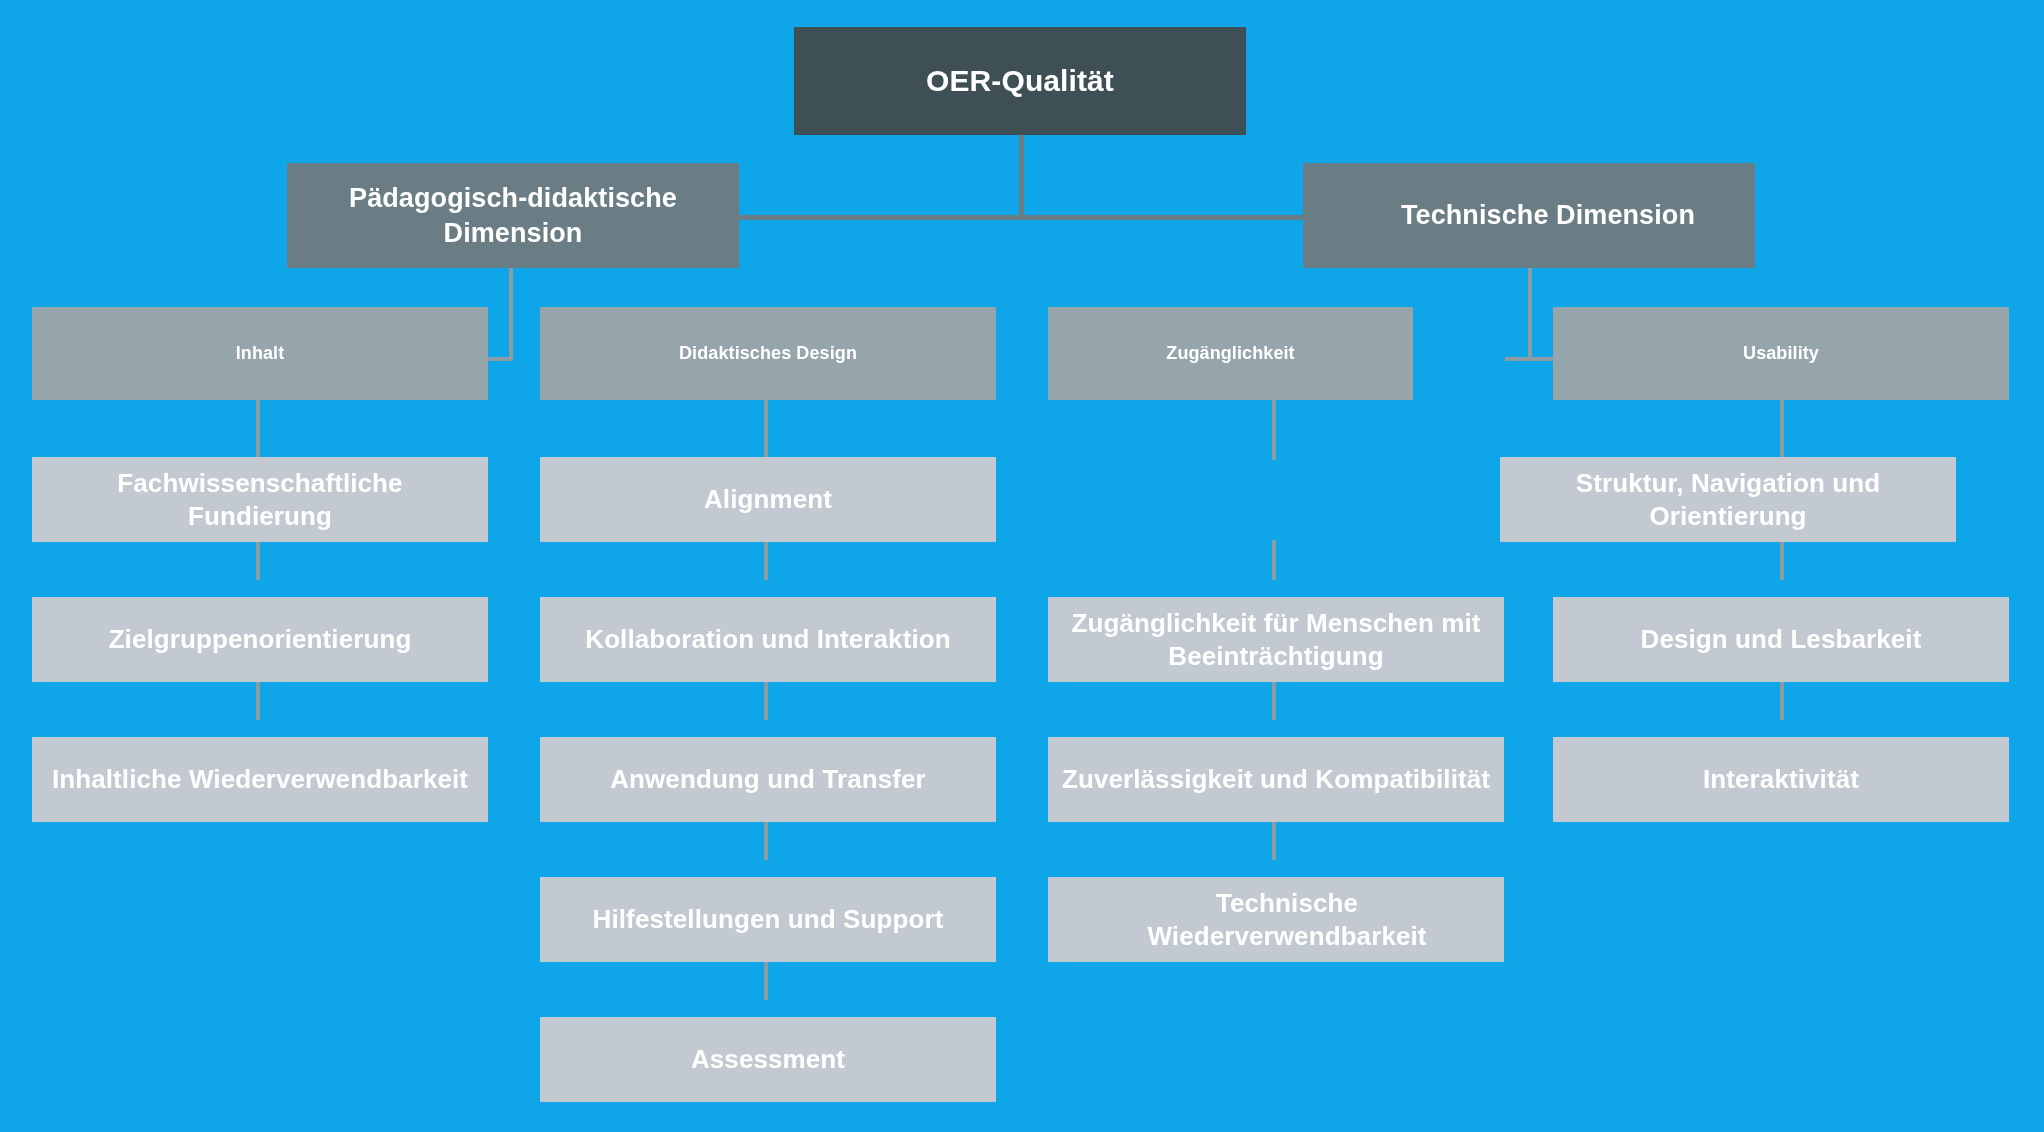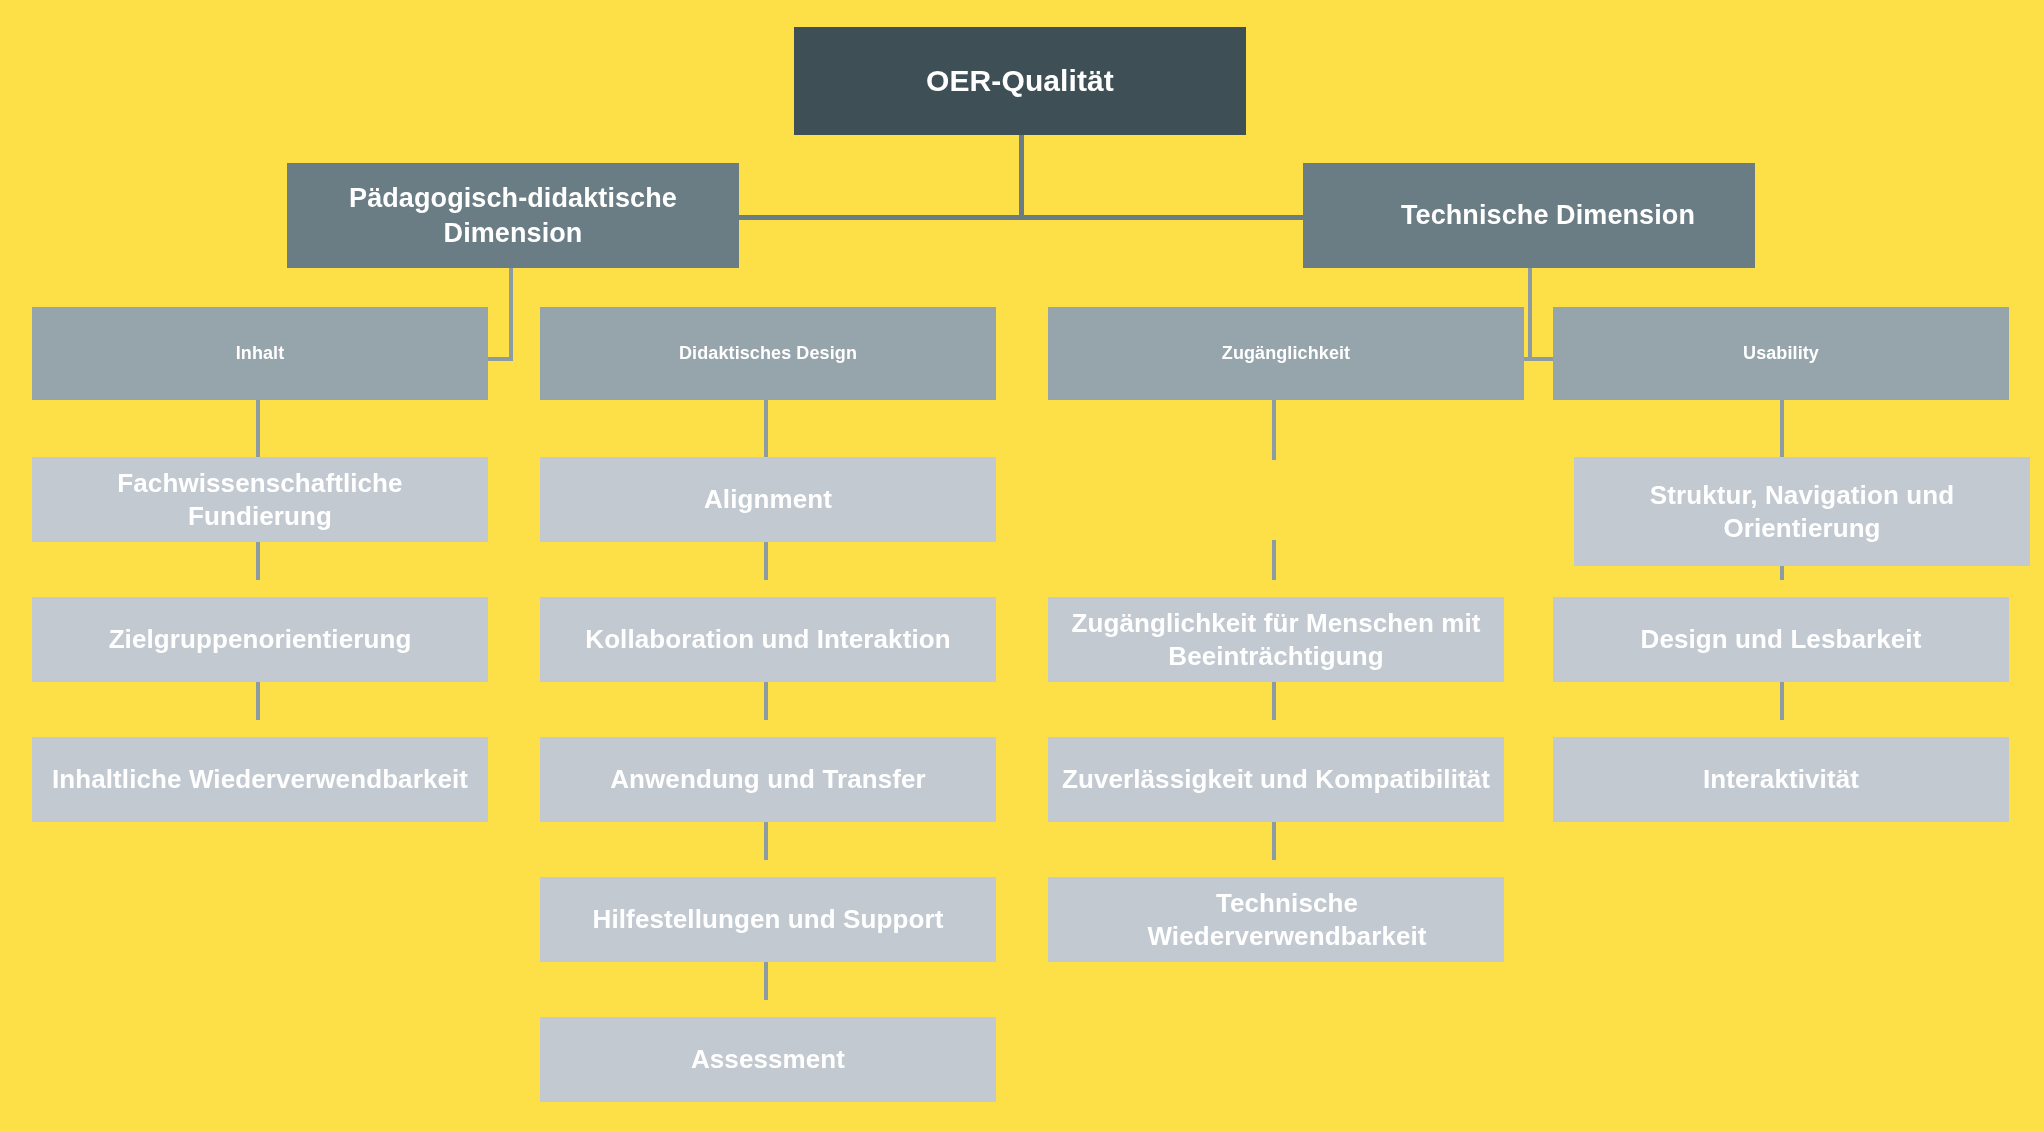--- a/index.html
+++ b/index.html
@@ -7,21 +7,21 @@
     padding: 0;
     background: #ffffff;
   }
   body {
     font-family: "Liberation Sans", sans-serif;
   }
   #diagram-root {
     position: relative;
     width: 2044px;
     height: 1132px;
-    background: #fde047;
+    background: #0ea5e9;
     overflow: hidden;
   }
   .node {
     position: absolute;
     display: flex;
     align-items: center;
     justify-content: center;
     text-align: center;
     color: #ffffff;
     font-weight: bold;
@@ -107,21 +107,21 @@
   </div>
 
   <div class="node lvl-cat" style="left:32px; top:307px; width:456px; height:93px;">
     <span class="label">Inhalt</span>
   </div>
 
   <div class="node lvl-cat" style="left:540px; top:307px; width:456px; height:93px;">
     <span class="label">Didaktisches Design</span>
   </div>
 
-  <div class="node lvl-cat" style="left:1048px; top:307px; width:476px; height:93px;">
+  <div class="node lvl-cat" style="left:1048px; top:307px; width:365px; height:93px;">
     <span class="label">Zugänglichkeit</span>
   </div>
 
   <div class="node lvl-cat" style="left:1553px; top:307px; width:456px; height:93px;">
     <span class="label">Usability</span>
   </div>
 
   <div class="node lvl-leaf" style="left:32px; top:457px; width:456px; height:85px;">
     <span class="label">Fachwissenschaftliche Fundierung</span>
   </div>
@@ -151,21 +151,21 @@
   <div class="node lvl-leaf" style="left:1048px; top:597px; width:456px; height:85px;">
     <span class="label">Zugänglichkeit für Menschen mit Beeinträchtigung</span>
   </div>
   <div class="node lvl-leaf" style="left:1048px; top:737px; width:456px; height:85px;">
     <span class="label">Zuverlässigkeit und Kompatibilität</span>
   </div>
   <div class="node lvl-leaf" style="left:1048px; top:877px; width:456px; height:85px;padding-left:32px;">
     <span class="label">Technische Wiederverwendbarkeit</span>
   </div>
 
-  <div class="node lvl-leaf" style="left:1574px; top:457px; width:456px; height:109px;text-align:center;">
+  <div class="node lvl-leaf" style="left:1500px; top:457px; width:456px; height:85px;text-align:center;">
     <span class="label">Struktur, Navigation und Orientierung</span>
   </div>
   <div class="node lvl-leaf" style="left:1553px; top:597px; width:456px; height:85px;">
     <span class="label">Design und Lesbarkeit</span>
   </div>
   <div class="node lvl-leaf" style="left:1553px; top:737px; width:456px; height:85px;">
     <span class="label">Interaktivität</span>
   </div>
 
 </div>

